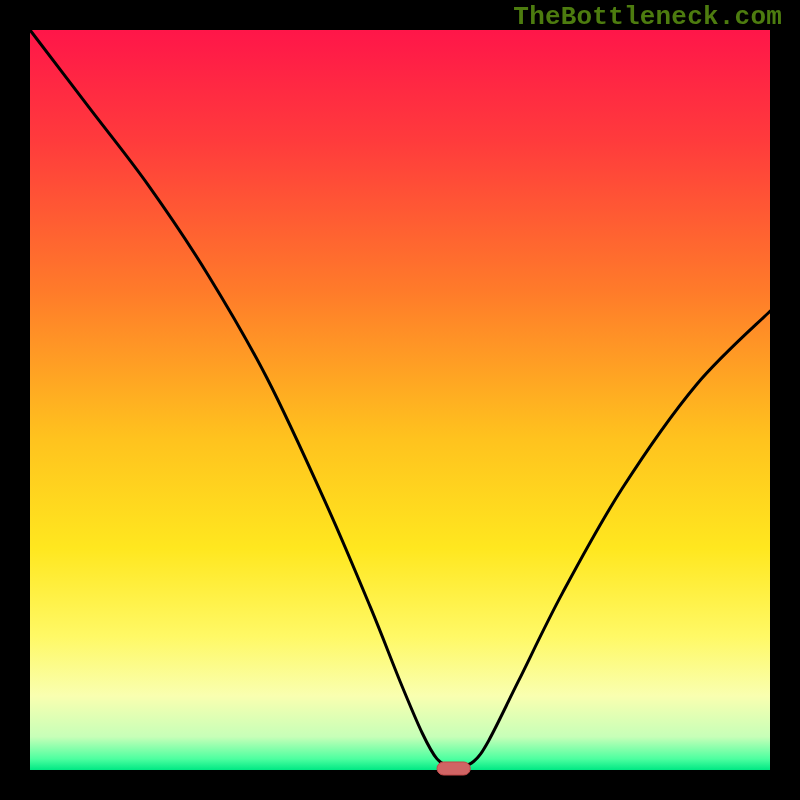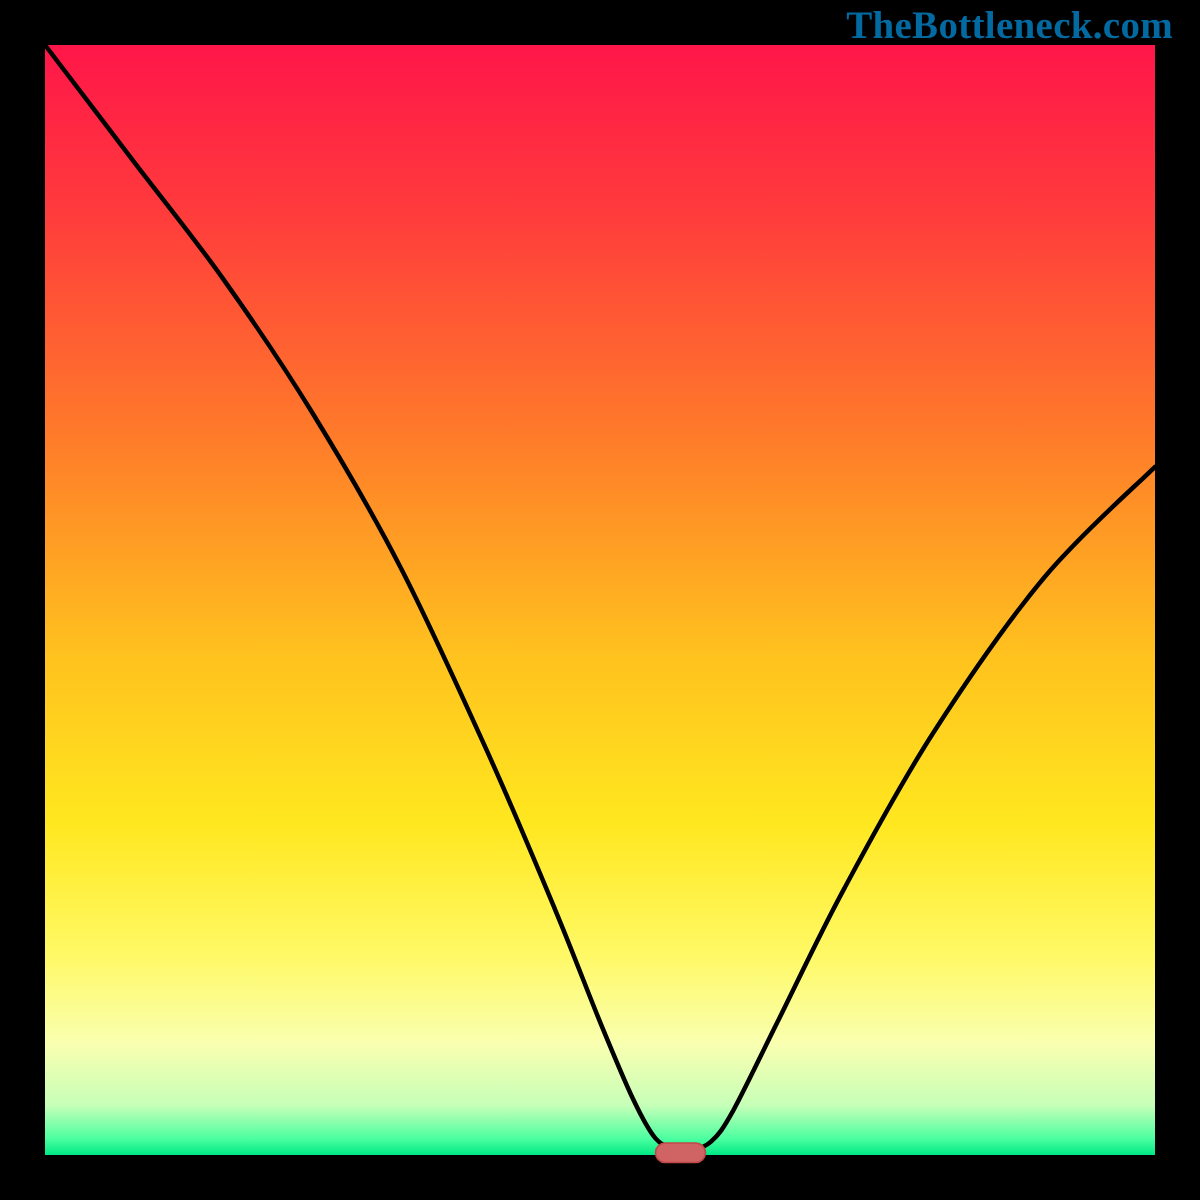--- a/index.html
+++ b/index.html
@@ -13,24 +13,24 @@
   .frame {
     position: relative;
     width: 800px;
     height: 800px;
     background: #000;
   }
   .watermark {
     position: absolute;
     top: 2px;
     right: 18px;
-    font-family: Liberation Serif, serif;
+    font-family: Liberation Mono, monospace;
     font-size: 26px;
     font-weight: 600;
-    color: #0369a1;
+    color: #4d7c0f;
     letter-spacing: 0.2px;
   }
   svg {
     position: absolute;
     left: 0;
     top: 0;
   }
 </style>
 </head>
 <body>

